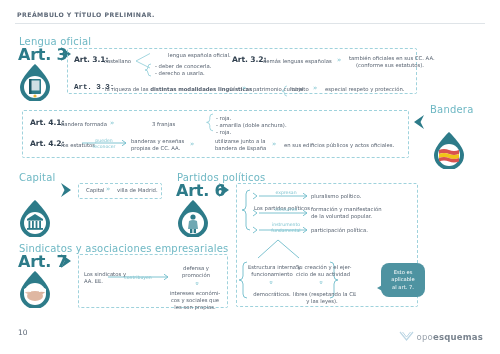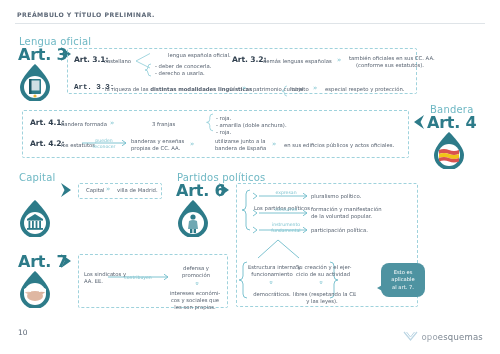--- a/index.html
+++ b/index.html
@@ -51,21 +51,21 @@
        font-size:5.2px;line-height:7.4px;text-align:center;
        display:flex;align-items:center;justify-content:center;}
   .bub .tail{position:absolute;left:-4px;bottom:5px;width:0;height:0;
        border-top:4px solid transparent;border-bottom:4px solid transparent;
        border-right:7px solid #4e93a1;}
 
   
   .pnum{position:absolute;left:18px;top:328px;font-size:7.5px;color:#5d6877;}
   .logo{position:absolute;right:17px;top:327px;display:flex;align-items:center;gap:3px;}
   .logo-txt{font-size:8.5px;color:#9aa3ad;letter-spacing:.2px;}
-  .logo-txt b{color:#7a848f;font-weight:normal;}
+  .logo-txt b{color:#7a848f;font-weight:bold;}
 </style>
 </head>
 <body>
 
 <div class="page">
 
   <div class="hdr">PREÁMBULO Y TÍTULO PRELIMINAR.</div>
   <div class="hdr-rule"></div>
 
   <div class="cap" style="left:19px;top:36px;">Lengua oficial</div>
@@ -137,21 +137,20 @@
 
   <div class="t artno" style="left:74px;top:84px;font-family:Liberation Mono, monospace;">Art. 3.3:</div>
   <div class="t" style="left:105px;top:86px;"><span>la riqueza de las </span><span class="b">distintas modalidades lingüísticas</span></div>
   <div class="ar" style="left:242px;top:85px;">»</div>
   <div class="t" style="left:253px;top:86px;">patrimonio cultural</div>
   <div class="t" style="left:292px;top:86px;">objeto</div>
   <div class="ar" style="left:313px;top:85px;">»</div>
   <div class="t" style="left:325px;top:86px;">especial respeto y protección.</div>
 
   <div class="cap" style="left:430px;top:104px;">Bandera</div>
-  <div class="art" style="left:427px;top:113px;">Art. 4</div>
   <div class="chev" style="left:411px;top:114px;">
     <svg width="14" height="16" viewBox="0 0 14 16">
         <path d="M13 1 L3 8 L13 15 L9.5 8 Z" fill="#2d7b89"></path>
       </svg>
   </div>
   <div class="drop" style="left:432px;top:131px;">
     <svg width="34" height="38" viewBox="0 0 34 38">
       <path d="M17 1 C17 1 32 15 32 24 A15 15 0 0 1 2 24 C2 15 17 1 17 1 Z" fill="#2d7b89"></path>
       <circle cx="17" cy="24" r="11" fill="#fff"></circle>
       <path d="M7 19 q5 -2 10 0 q5 2 10 0 v4 q-5 2 -10 0 q-5 -2 -10 0 Z" fill="#d9534f"></path>
@@ -252,20 +251,21 @@
 
   <div class="bub" style="left:381px;top:263px;width:44px;height:34px;">
     <div class="tail"></div>
     <div>
       <div>Esto es</div>
       <div>aplicable</div>
       <div>al art. 7.</div>
     </div>
   </div>
 
+  <div class="cap" style="left:19px;top:243px;">Sindicatos y asociaciones empresariales</div>
   <div class="art" style="left:18px;top:252px;">Art. 7</div>
   <div class="chev" style="left:60px;top:253px;">
     <svg width="14" height="16" viewBox="0 0 14 16">
         <path d="M1 1 L11 8 L1 15 L4.5 8 Z" fill="#2d7b89"></path>
       </svg>
   </div>
   <div class="drop" style="left:18px;top:270px;">
     <svg width="34" height="38" viewBox="0 0 34 38">
       <path d="M17 1 C17 1 32 15 32 24 A15 15 0 0 1 2 24 C2 15 17 1 17 1 Z" fill="#2d7b89"></path>
       <circle cx="17" cy="24" r="11" fill="#fff"></circle>

